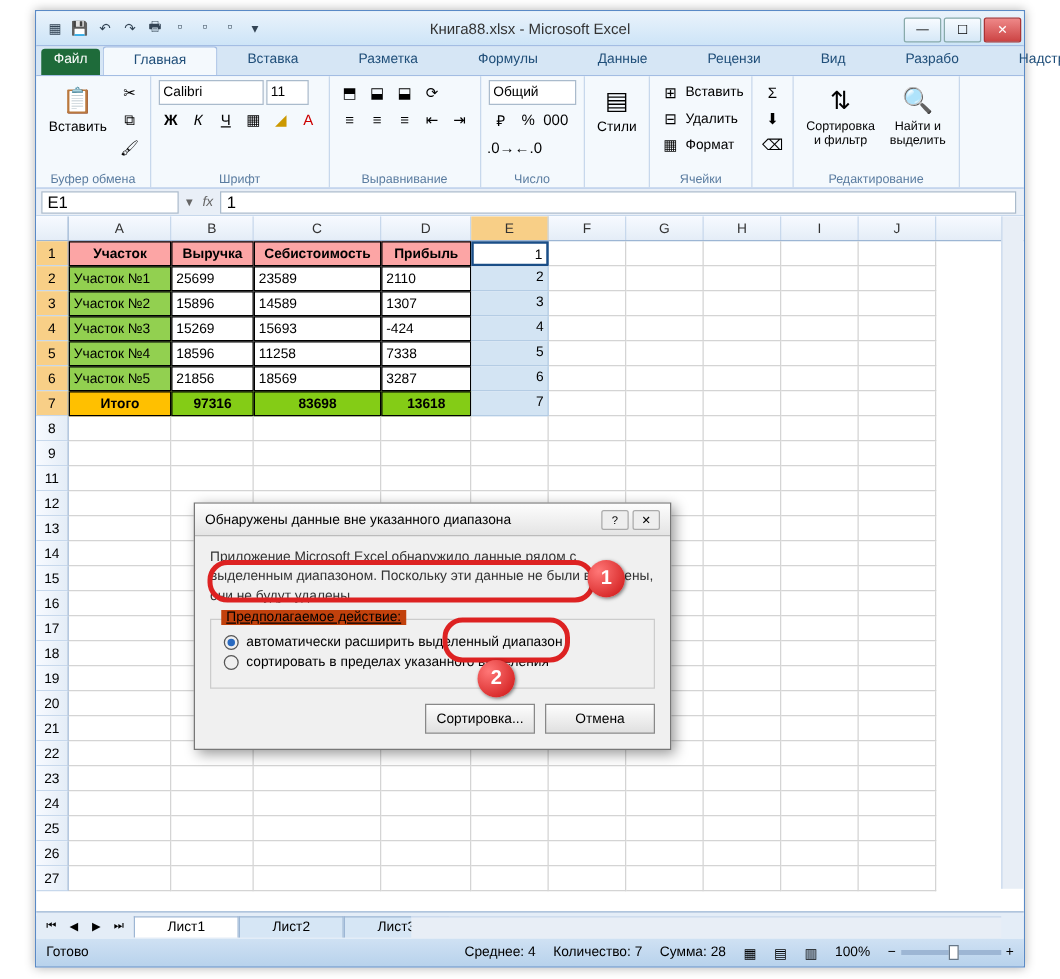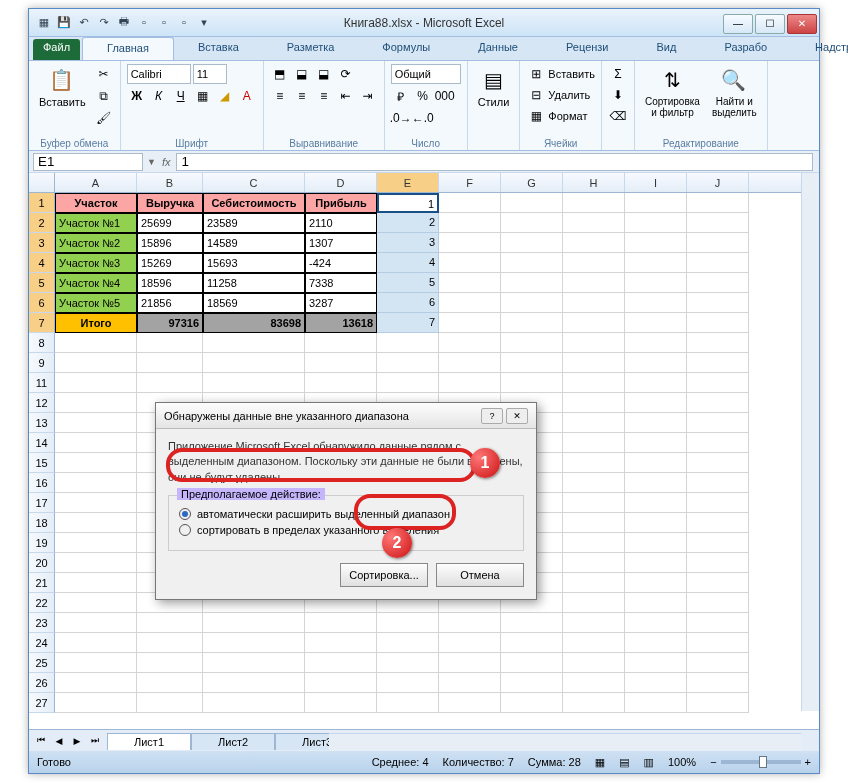--- a/index.html
+++ b/index.html
@@ -24,42 +24,42 @@
 .ribbon { height: 90px; background: #f4f9fd; border-bottom: 1px solid #a3bde3; display: flex; font-size: 11px; }
 .group { border-right: 1px solid #c7d8ec; padding: 3px 6px 1px; display: flex; flex-direction: column; justify-content: space-between; }
 .group-label { text-align: center; font-size: 10px; color: #5a7ca0; padding-top: 2px; }
 .group-body { display: flex; gap: 4px; align-items: flex-start; }
 .big-btn { display: flex; flex-direction: column; align-items: center; gap: 2px; padding: 2px 4px; cursor: pointer; }
 .big-btn .icon { width: 28px; height: 28px; display: flex; align-items: center; justify-content: center; font-size: 20px; }
 .small-btns { display: flex; flex-direction: column; gap: 2px; }
 .small-row { display: flex; gap: 2px; align-items: center; }
 .sb { width: 20px; height: 20px; display: flex; align-items: center; justify-content: center; font-size: 12px; border: 1px solid transparent; cursor: pointer; }
 .font-sel { border: 1px solid #abc; background: #fff; font-size: 11px; padding: 1px 3px; height: 20px; }
-.font-sel.name { width: 64px; }
+.font-sel.name { width: 84px; }
 .font-sel.size { width: 34px; }
 
 .namebox-row { height: 22px; background: #e9eff7; border-bottom: 1px solid #c7d8ec; display: flex; align-items: center; font-size: 11px; }
 .namebox { width: 110px; border: 1px solid #abc; background: #fff; margin: 0 4px; padding: 1px 4px; height: 18px; }
 .fx-label { padding: 0 6px; font-style: italic; color: #666; }
 .formula-bar { flex: 1; border: 1px solid #abc; background: #fff; margin-right: 6px; padding: 1px 4px; height: 18px; }
 
 .sheet-area { position: relative; height: 560px; overflow: hidden; background: #fff; }
 .col-headers { display: flex; height: 20px; background: linear-gradient(#f7faff,#e4edf7); border-bottom: 1px solid #9db6d4; }
 .corner { width: 26px; border-right: 1px solid #9db6d4; background: linear-gradient(#f7faff,#e4edf7); }
 .col-h { border-right: 1px solid #c7d8ec; text-align: center; font-size: 11px; color: #333; line-height: 20px; }
 .col-h.sel { background: #f8cf87; }
 .row { display: flex; height: 20px; }
 .row-h { width: 26px; border-right: 1px solid #9db6d4; border-bottom: 1px solid #c7d8ec; background: linear-gradient(90deg,#f7faff,#e4edf7); text-align: center; font-size: 11px; line-height: 20px; }
 .row-h.sel { background: #f8cf87; }
 .cell { border-right: 1px solid #d4d4d4; border-bottom: 1px solid #d4d4d4; font-size: 11px; line-height: 19px; padding: 0 3px; overflow: hidden; white-space: nowrap; }
 .cell.header { background: #fca5a5; font-weight: bold; text-align: center; border: 1px solid #000; }
 .cell.uch { background: #92d050; border: 1px solid #000; }
 .cell.num { text-align: left; border: 1px solid #000; }
 .cell.total-l { background: #ffc000; font-weight: bold; text-align: center; border: 1px solid #000; }
-.cell.total-n { background: #a3a3a3; font-weight: bold; text-align: right; border: 1px solid #000; }
+.cell.total-n { background: #84cc16; font-weight: bold; text-align: center; border: 1px solid #000; }
 .cell.selE { background: #d3e4f3; text-align: right; border-right: 1px solid #b4cce4; border-bottom: 1px solid #b4cce4; }
 .cell.selE.first { background: #fff; border: 2px solid #1a4e87; }
 .wA { width: 82px; } .wB { width: 66px; } .wC { width: 102px; } .wD { width: 72px; } .wE { width: 62px; }
 .wF,.wG,.wH,.wI,.wJ { width: 62px; }
 
 .sheet-tabs { position: absolute; bottom: 22px; left: 0; right: 0; height: 22px; background: #e4edf7; border-top: 1px solid #9db6d4; display: flex; align-items: center; font-size: 11px; }
 .nav-btns { display: flex; padding: 0 4px; gap: 2px; }
 .nav-btn { width: 16px; height: 16px; display: flex; align-items: center; justify-content: center; font-size: 9px; cursor: pointer; }
 .stab { padding: 2px 26px; background: #fff; border: 1px solid #9db6d4; border-bottom: none; margin-top: 2px; cursor: pointer; }
 .stab.inactive { background: #d6e6f5; }
@@ -70,21 +70,21 @@
 .zoom-track { width: 80px; height: 4px; background: #9db6d4; position: relative; }
 .zoom-thumb { position: absolute; left: 38px; top: -4px; width: 8px; height: 12px; background: #fff; border: 1px solid #678; }
 
 .dialog { position: absolute; top: 402px; left: 155px; width: 382px; background: #f0f0f0; border: 1px solid #777; box-shadow: 3px 3px 10px rgba(0,0,0,0.4); font-size: 11px; }
 .dlg-title { height: 26px; background: linear-gradient(#fdfdfd,#e4e4e4); border-bottom: 1px solid #bbb; display: flex; align-items: center; padding: 0 8px; }
 .dlg-title-txt { flex: 1; }
 .dlg-ctrl { width: 22px; height: 16px; border: 1px solid #aaa; background: #eee; margin-left: 3px; display: flex; align-items: center; justify-content: center; font-size: 9px; cursor: pointer; border-radius: 2px; }
 .dlg-body { padding: 10px 12px 12px; }
 .dlg-msg { color: #333; line-height: 1.4; margin-bottom: 10px; }
 .dlg-group { border: 1px solid #ccc; padding: 8px 10px 10px; position: relative; }
-.dlg-legend { position: absolute; top: -8px; left: 8px; background: #c4b5fd; padding: 0 4px; }
+.dlg-legend { position: absolute; top: -8px; left: 8px; background: #c2410c; padding: 0 4px; text-decoration: underline; }
 .radio-row { display: flex; align-items: center; gap: 6px; margin: 4px 0; }
 .radio { width: 12px; height: 12px; border: 1px solid #555; border-radius: 50%; display: flex; align-items: center; justify-content: center; }
 .radio.checked::after { content: ''; width: 6px; height: 6px; background: #2a6ac0; border-radius: 50%; }
 .dlg-btns { display: flex; justify-content: flex-end; gap: 8px; margin-top: 12px; }
 .dlg-btn { width: 88px; height: 24px; border: 1px solid #888; background: linear-gradient(#fdfdfd,#e0e0e0); cursor: pointer; font-size: 11px; }
 
 .callout { position: absolute; border: 4px solid #d22; border-radius: 16px; pointer-events: none; }
 .callout1 { top: 448px; left: 166px; width: 310px; height: 34px; }
 .callout2 { top: 494px; left: 354px; width: 102px; height: 36px; }
 .badge { position: absolute; width: 30px; height: 30px; border-radius: 50%; background: radial-gradient(circle at 30% 30%, #f77, #c11); color: #fff; font-weight: bold; font-size: 16px; display: flex; align-items: center; justify-content: center; box-shadow: 1px 1px 3px rgba(0,0,0,0.5); }

